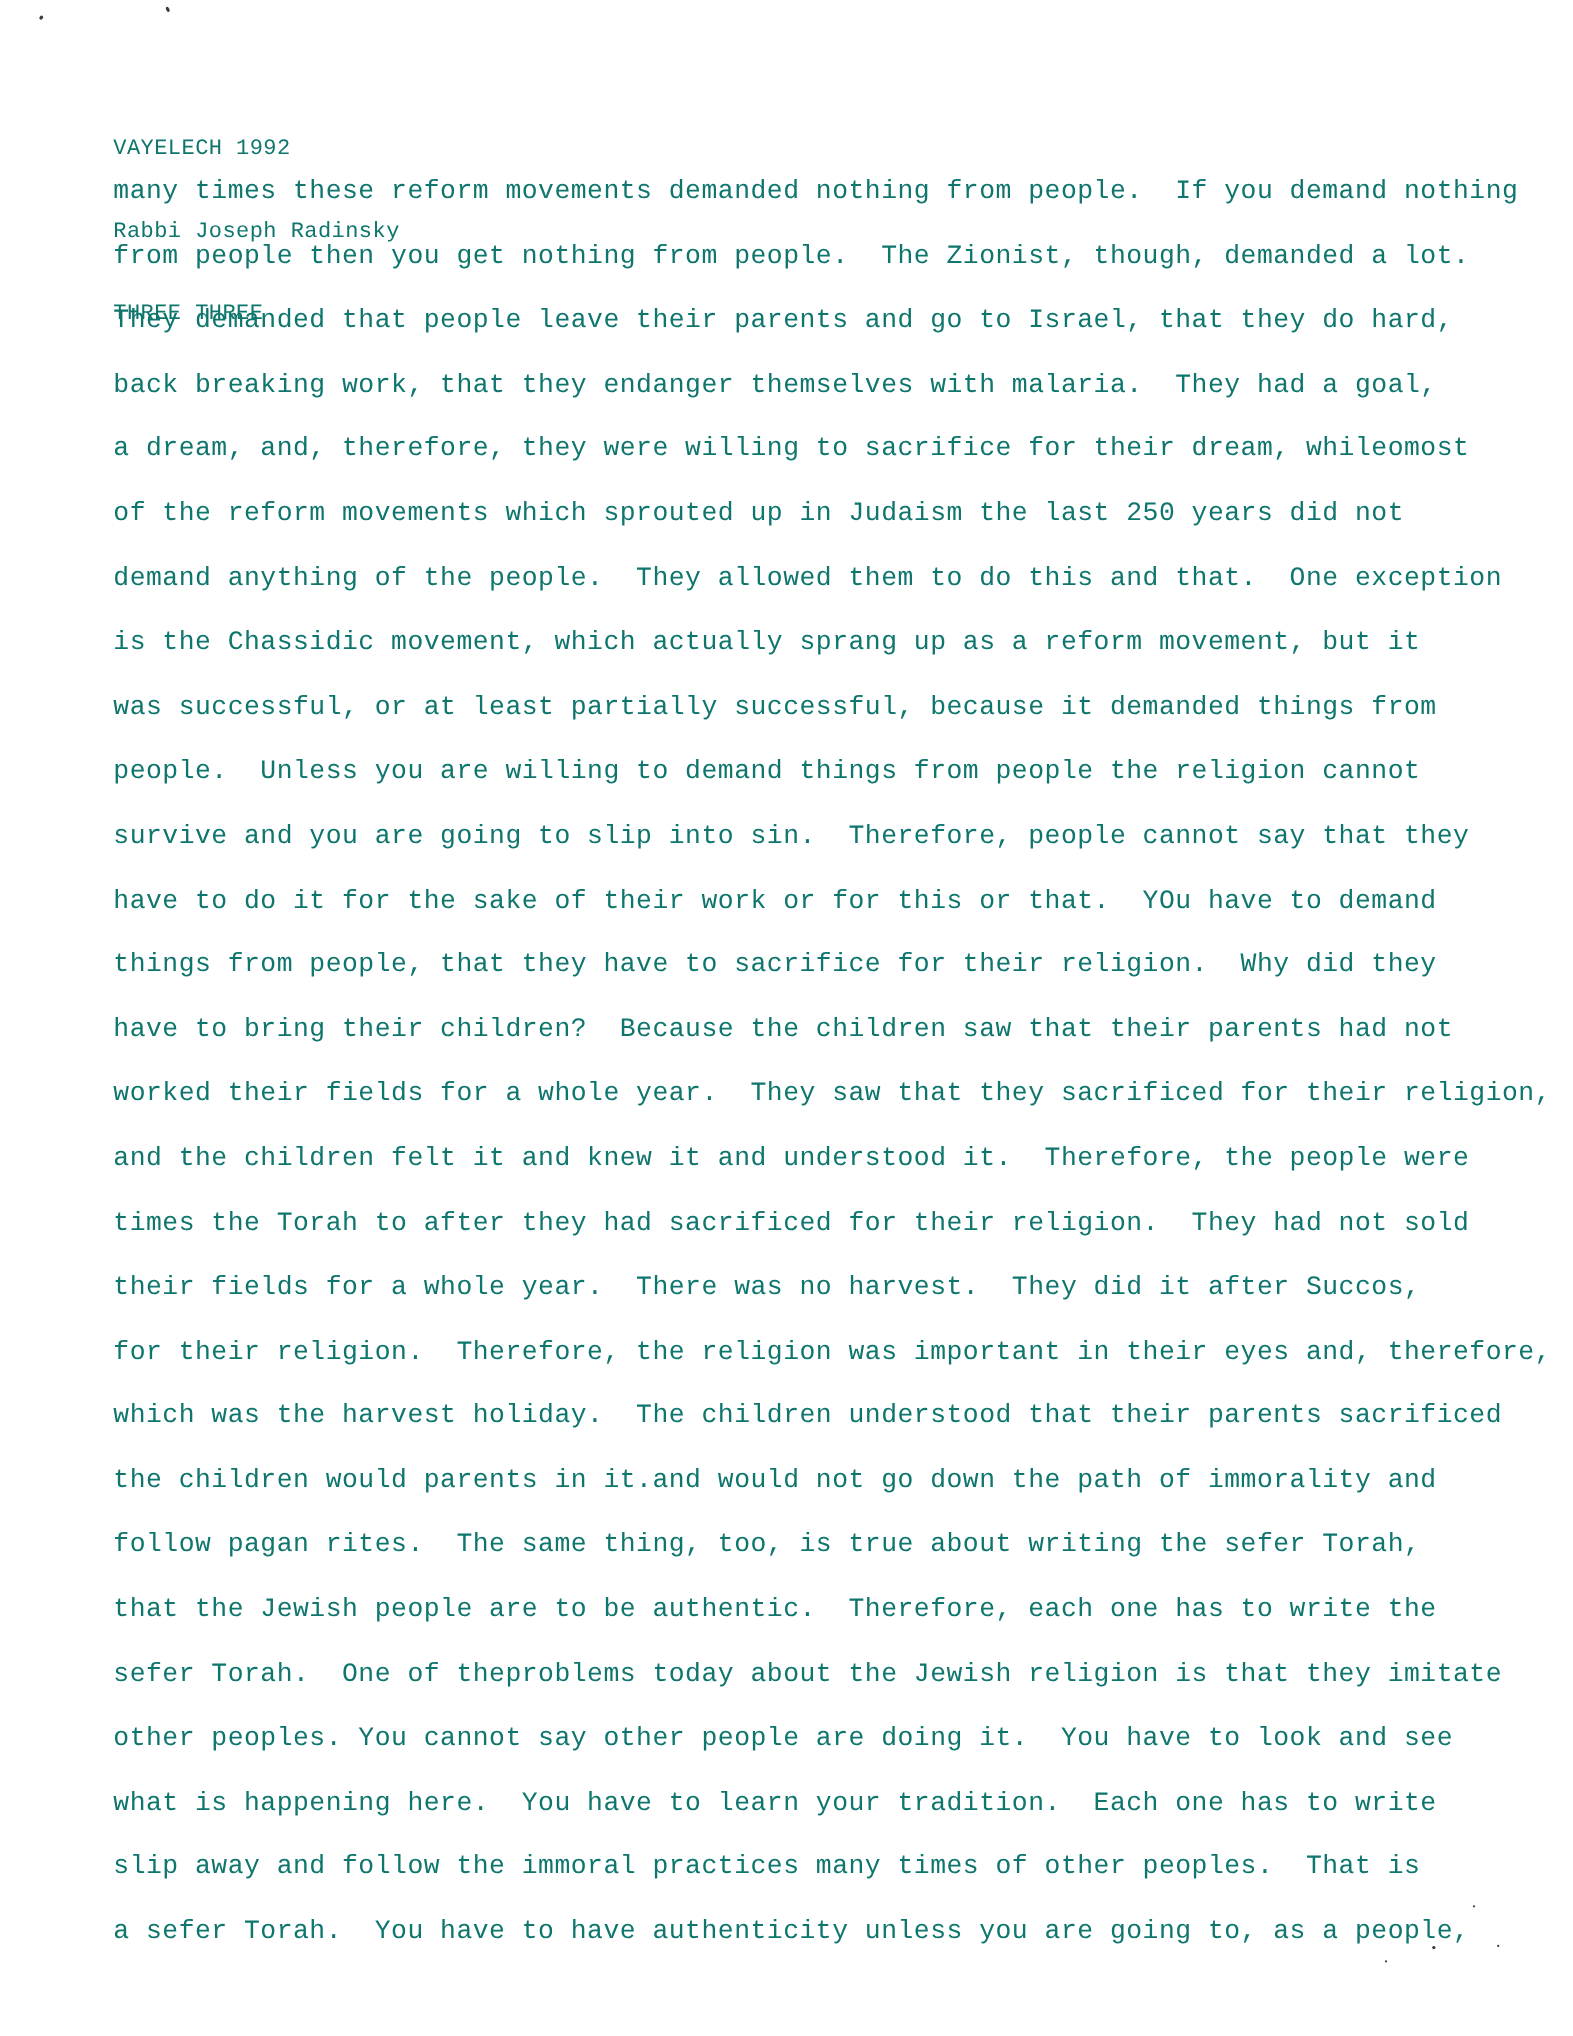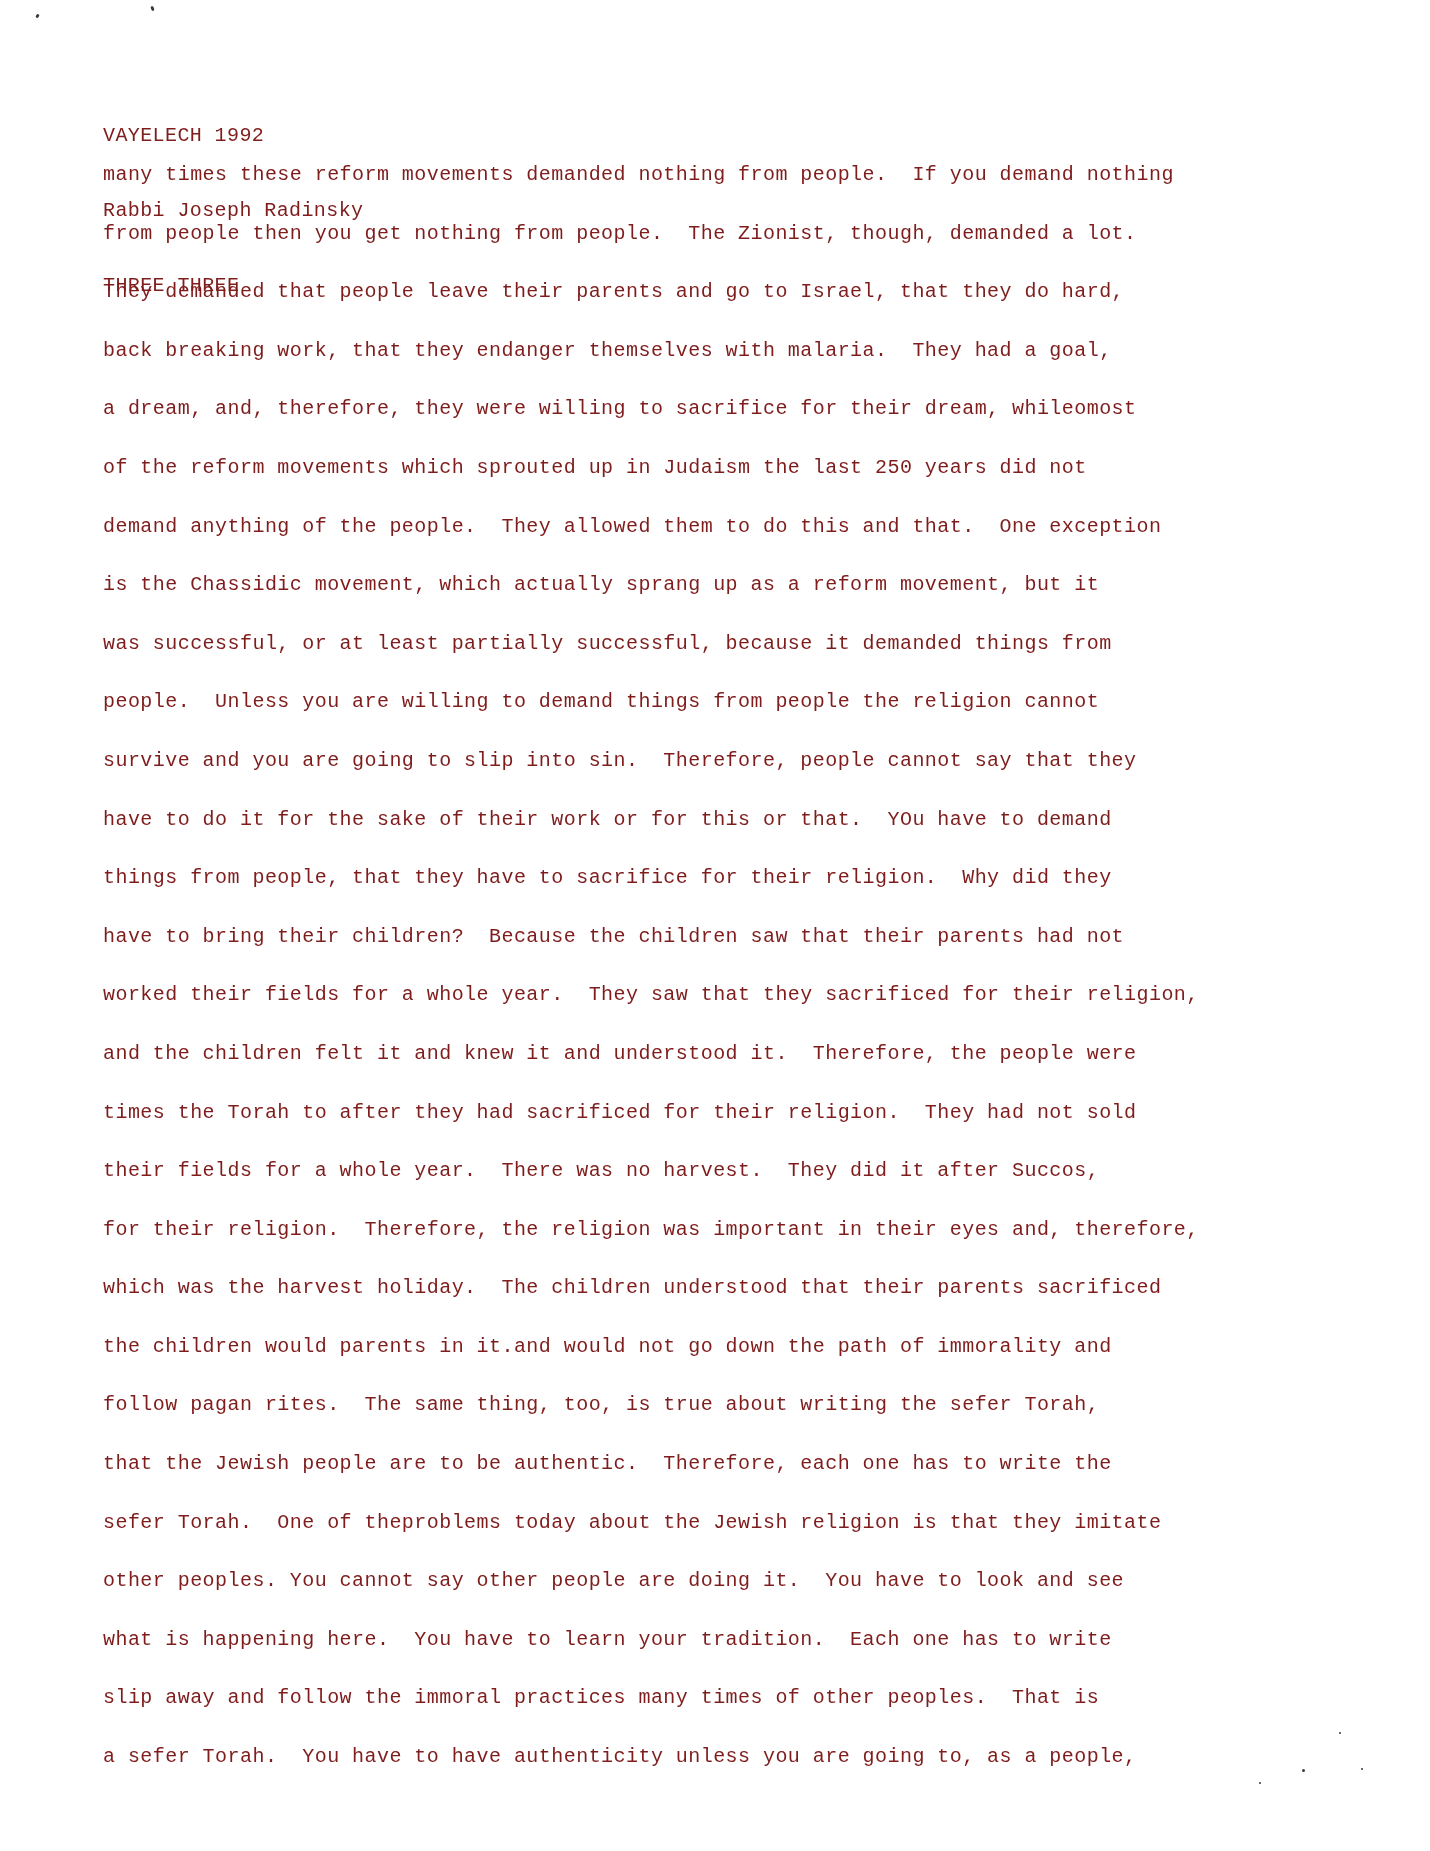--- a/index.html
+++ b/index.html
@@ -8,39 +8,39 @@
     background: #e8e8e8;
   }
   .page {
     position: relative;
     width: 1430px;
     height: 1851px;
     margin: 0 auto;
     background: #ffffff;
     overflow: hidden;
     font-family: "Liberation Mono", "DejaVu Sans Mono", monospace;
-    color: #7f1d1d;
+    color: #0f766e;
   }
   .header {
     position: absolute;
     top: 73px;
     left: 103px;
     font-size: 20px;
     line-height: 25px;
     letter-spacing: 0.4px;
     white-space: pre;
     font-weight: 700;
   }
   .header > div { font-weight: 500; }
   .body {
     position: absolute;
     top: 146px;
     left: 103px;
     width: 1160px;
-    font-size: 20px;
+    font-size: 24px;
     line-height: 58.6px;
     letter-spacing: 0.45px;
     font-weight: 500;
   }
   .body .text-line {
     white-space: pre;
     height: 58.6px;
   }
   .speck {
     position: absolute;

